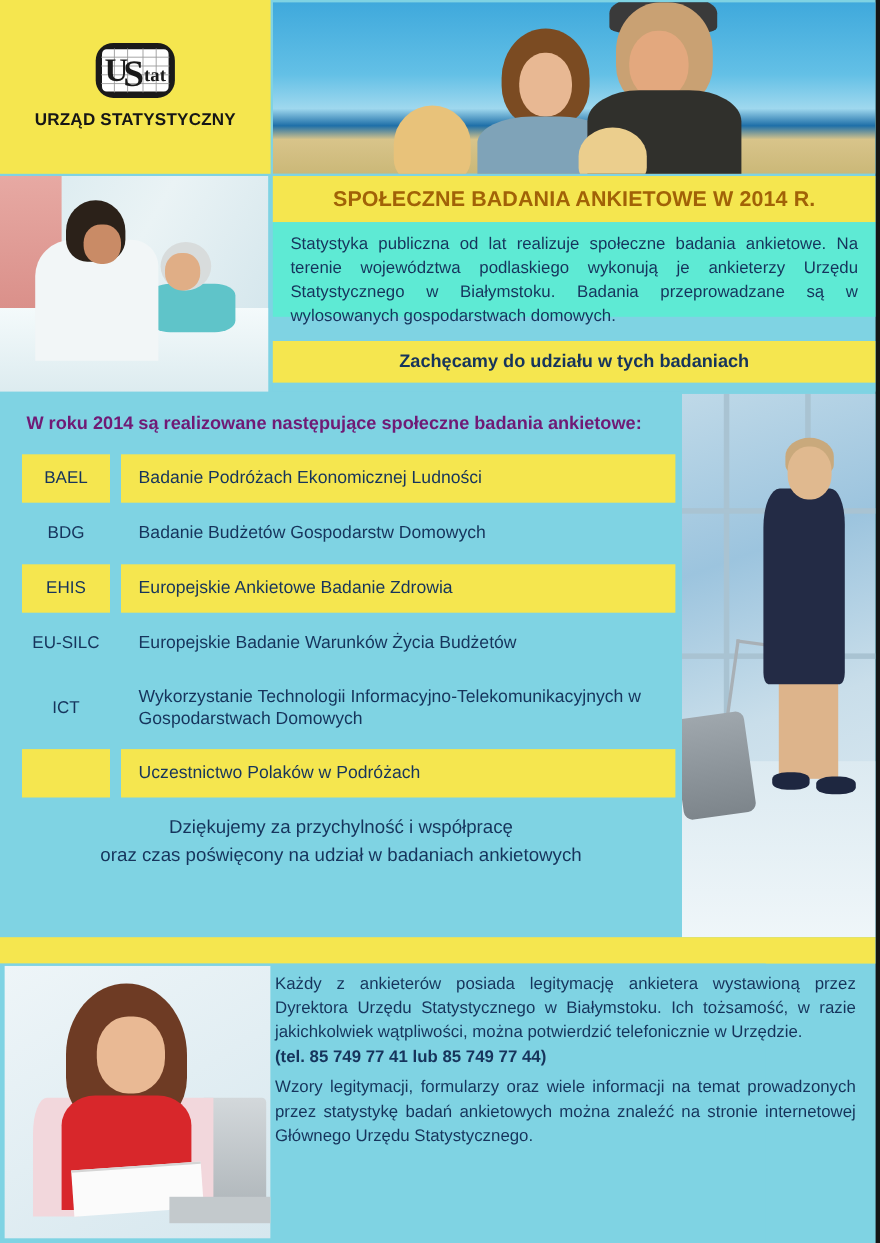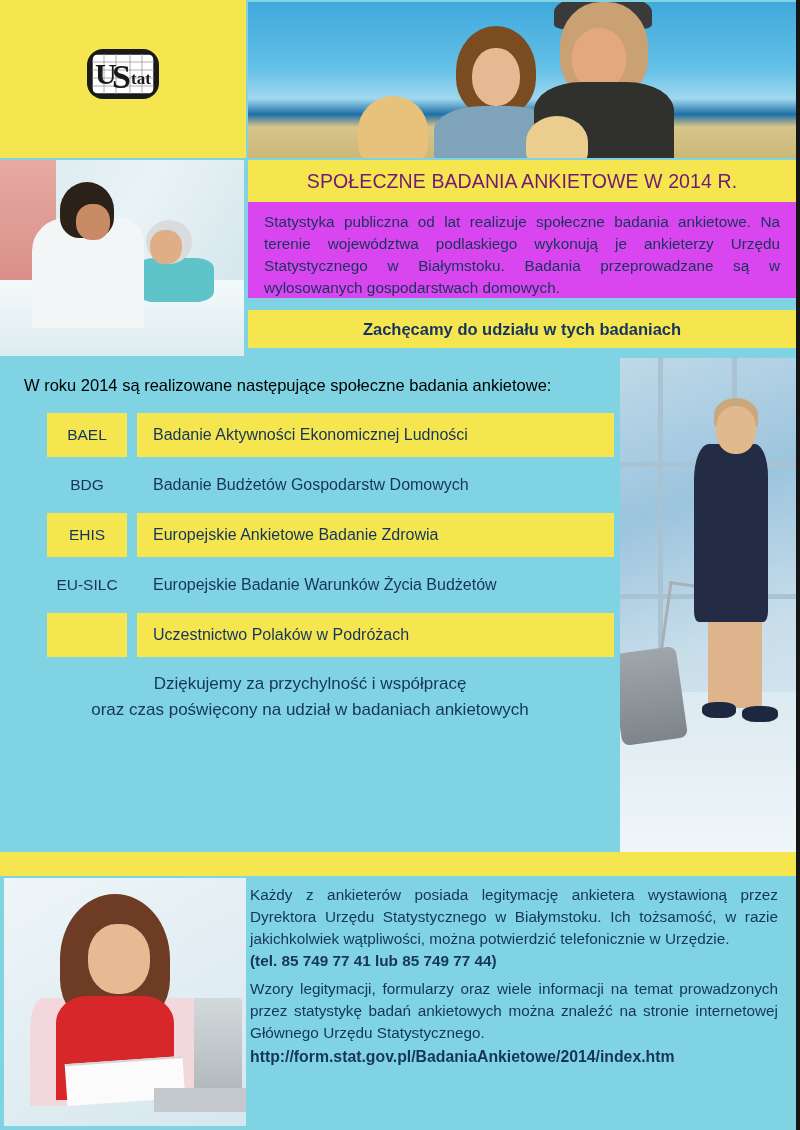--- a/index.html
+++ b/index.html
@@ -38,26 +38,26 @@
   .ph-doctor{ left:0px; top:160px; width:244px; height:198px; }
   .ph-travel{ left:620px; top:358px; width:176px; height:494px; }
   .ph-phone{ left:4px; top:878px; width:242px; height:248px; }
 
   
   .title-bar{
     position:absolute; left:248px; top:160px; width:548px; height:42px;
     background:#F5E64F; display:flex; align-items:center; justify-content:center;
   }
   .title-bar span{
-    font-size:19.5px; font-weight:normal; color:#701a75; letter-spacing:.1px;
+    font-size:19.5px; font-weight:bold; color:#a16207; letter-spacing:.1px;
   }
 
   .intro{
-    position:absolute; left:248px; top:202px; width:548px; height:96px;
-    background:#d946ef; padding:9px 16px 0 16px;
+    position:absolute; left:248px; top:202px; width:548px; height:86px;
+    background:#5eead4; padding:9px 16px 0 16px;
   }
   .intro p{
     font-size:15.3px; color:#16345C; line-height:1.43;
     text-align:justify; text-justify:inter-word;
   }
 
   .encourage{
     position:absolute; left:248px; top:310px; width:548px; height:38px;
     background:#F5E64F; display:flex; align-items:center; justify-content:center;
   }
@@ -68,23 +68,23 @@
     background:#7FD3E3;
   }
 
   
   .surveys{
     position:absolute; left:0; top:356px; width:620px; height:496px;
     background:#7FD3E3;
   }
   .surveys-lead{
     padding:18px 24px 0 24px;
-    font-size:16.5px; color:#000000; line-height:1.42;
-  }
-  .rows{ margin-top:16px;padding-left:27px; }
+    font-size:16.5px; color:#701a75; line-height:1.42;font-weight:bold;
+  }
+  .rows{ margin-top:16px; }
   .row{
     display:flex; align-items:stretch;
     height:44px; margin-bottom:6px;
   }
   .row.tall{ height:62px; }
   .code{
     width:80px; margin-left:20px;
     display:flex; align-items:center; justify-content:center;
     font-size:15.5px; color:#16345C; font-weight:normal;
   }
@@ -204,20 +204,21 @@
             <line x1="30" y1="6" x2="30" y2="46"></line>
             <line x1="44" y1="6" x2="44" y2="46"></line>
             <line x1="56" y1="6" x2="56" y2="46"></line>
           </g>
           <text x="9" y="36" font-family="'Liberation Serif',serif" font-size="30" font-weight="bold" fill="#1a1a1a">U</text>
           <text x="26" y="40" font-family="'Liberation Serif',serif" font-size="34" font-weight="bold" fill="#1a1a1a">S</text>
           <text x="45" y="36" font-family="'Liberation Serif',serif" font-size="17" font-weight="bold" fill="#1a1a1a">tat</text>
         </svg>
       </div>
       <div class="org-name">
+        <div>URZĄD STATYSTYCZNY</div>
       </div>
     </div>
 
     <div class="photo ph-family">
       <div class="sky"></div>
       <div class="fig k1"></div>
       <div class="fig mom-h"></div>
       <div class="fig mom-f"></div>
       <div class="fig dad-cap"></div>
       <div class="fig dad-h"></div>
@@ -252,33 +253,37 @@
     <span>Zachęcamy do udziału w tych badaniach</span>
   </div>
   <div class="gap-strip"></div>
 
   <div class="surveys">
     <div class="surveys-lead">W roku 2014  są realizowane następujące społeczne badania ankietowe:</div>
 
     <div class="rows">
       <div class="row y">
         <div class="code">BAEL</div>
-        <div class="desc">Badanie Aktywności Ekonomicznej Ludności</div>
+        <div class="desc">Badanie Podróżach Ekonomicznej Ludności</div>
       </div>
       <div class="row c">
         <div class="code">BDG</div>
         <div class="desc">Badanie Budżetów Gospodarstw Domowych</div>
       </div>
       <div class="row y">
         <div class="code">EHIS</div>
         <div class="desc">Europejskie Ankietowe Badanie Zdrowia</div>
       </div>
       <div class="row c">
         <div class="code">EU-SILC</div>
         <div class="desc">Europejskie Badanie Warunków Życia Budżetów</div>
+      </div>
+      <div class="row c tall">
+        <div class="code">ICT</div>
+        <div class="desc">Wykorzystanie Technologii Informacyjno-Telekomunikacyjnych w Gospodarstwach Domowych</div>
       </div>
       <div class="row y">
         <div class="code"></div>
         <div class="desc">Uczestnictwo Polaków w Podróżach</div>
       </div>
     </div>
 
     <div class="thanks">
       <div>Dziękujemy za przychylność i współpracę</div>
       <div>oraz czas poświęcony na udział w badaniach ankietowych</div>
@@ -314,17 +319,16 @@
       <div class="face"></div>
       <div class="top"></div>
       <div class="book"></div>
       <div class="lap-base"></div>
     </div>
 
     <div class="footer-text">
       <p>Każdy z ankieterów posiada legitymację ankietera wystawioną przez Dyrektora Urzędu Statystycznego w Białymstoku. Ich tożsamość, w razie jakichkolwiek wątpliwości, można potwierdzić telefonicznie w Urzędzie.</p>
       <p class="bold">(tel. 85 749 77 41 lub 85 749 77 44)</p>
       <p class="block2">Wzory legitymacji, formularzy oraz wiele informacji na temat prowadzonych przez statystykę badań ankietowych można znaleźć na stronie internetowej Głównego Urzędu Statystycznego.</p>
-      <p class="url">http://form.stat.gov.pl/BadaniaAnkietowe/2014/index.htm</p>
     </div>
   </div>
 
 </div>
 
 </body></html>

